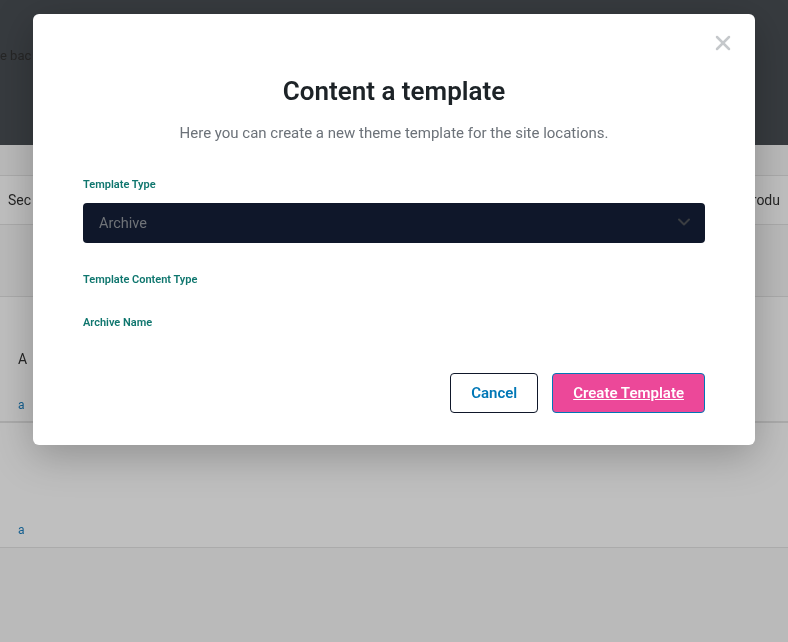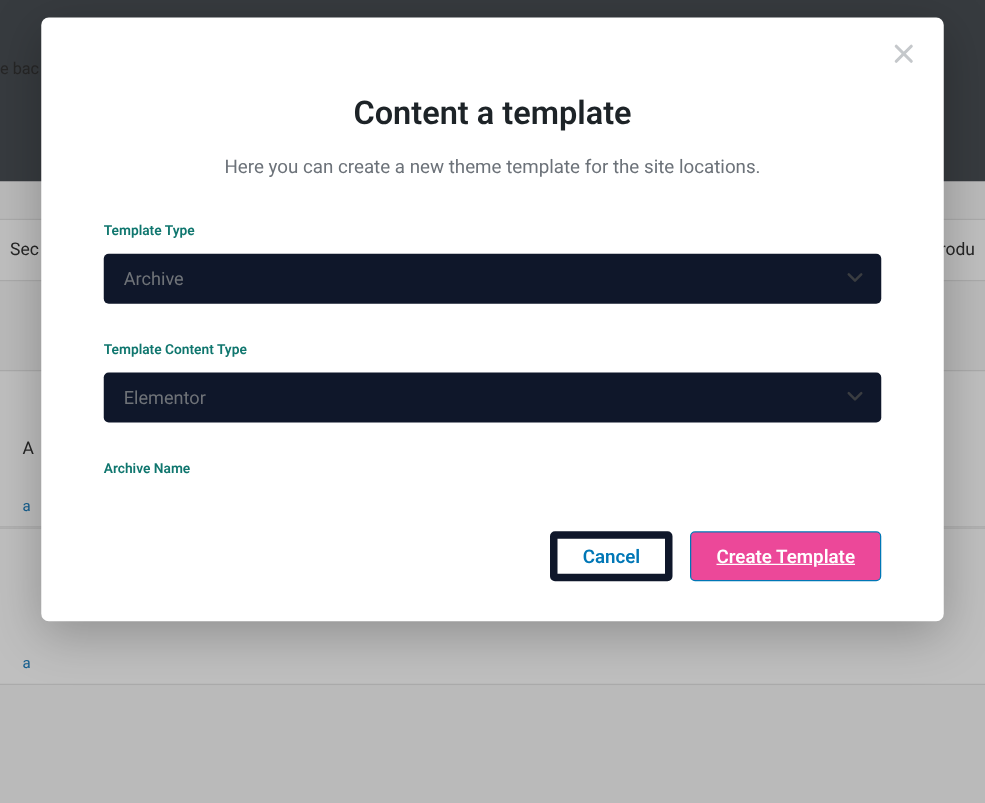--- a/index.html
+++ b/index.html
@@ -180,21 +180,21 @@
       padding: 0 20px;
       border-radius: 4px;
       font-size: 15px;
       font-weight: 600;
       cursor: pointer;
       font-family: inherit;
       border: 1px solid transparent;
     }
     .btn-secondary {
       background: #ffffff;
-      border: 6px solid #0f172a;
+      border: 1px solid #0f172a;
       color: #0077b6;
     }
     .btn-primary {
       background: #ec4899;
       color: #ffffff;
       border: 1px solid #0077b6;
       text-decoration: underline;
     }
   </style>
 </head>
@@ -244,30 +244,20 @@
         <span class="chevron">
           <svg width="14" height="14" viewBox="0 0 14 14" fill="none" stroke="currentColor" stroke-width="2" stroke-linecap="round" stroke-linejoin="round">
             <polyline points="2,5 7,10 12,5"></polyline>
           </svg>
         </span>
       </div>
     </div>
 
     <div class="form-group">
       <label class="form-label">Template Content Type</label>
-      <div class="select-wrapper">
-        <select class="form-control">
-          <option>Elementor</option>
-        </select>
-        <span class="chevron">
-          <svg width="14" height="14" viewBox="0 0 14 14" fill="none" stroke="currentColor" stroke-width="2" stroke-linecap="round" stroke-linejoin="round">
-            <polyline points="2,5 7,10 12,5"></polyline>
-          </svg>
-        </span>
-      </div>
     </div>
 
     <div class="form-group">
       <label class="form-label">Archive Name</label>
     </div>
 
     <div class="modal-footer">
       <button class="btn btn-secondary">Cancel</button>
       <button class="btn btn-primary">Create Template</button>
     </div>

